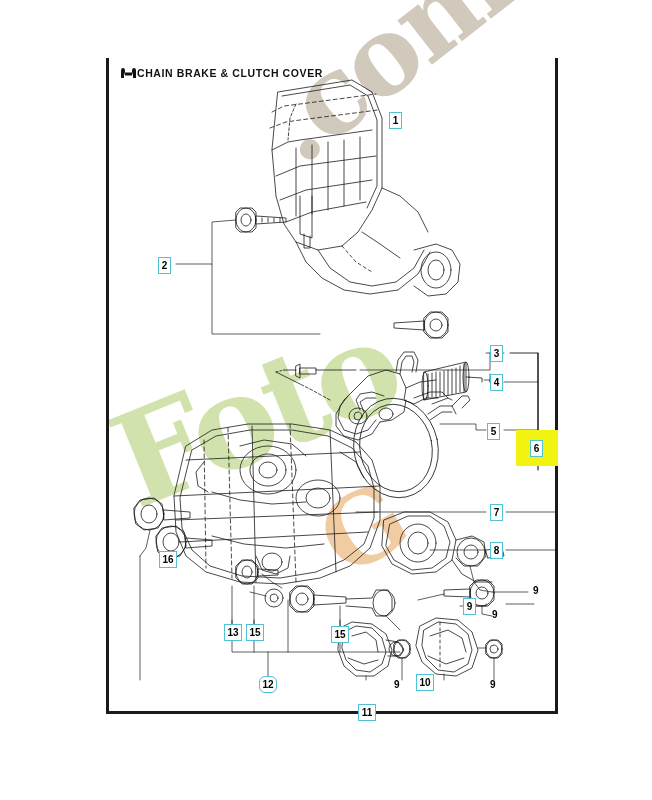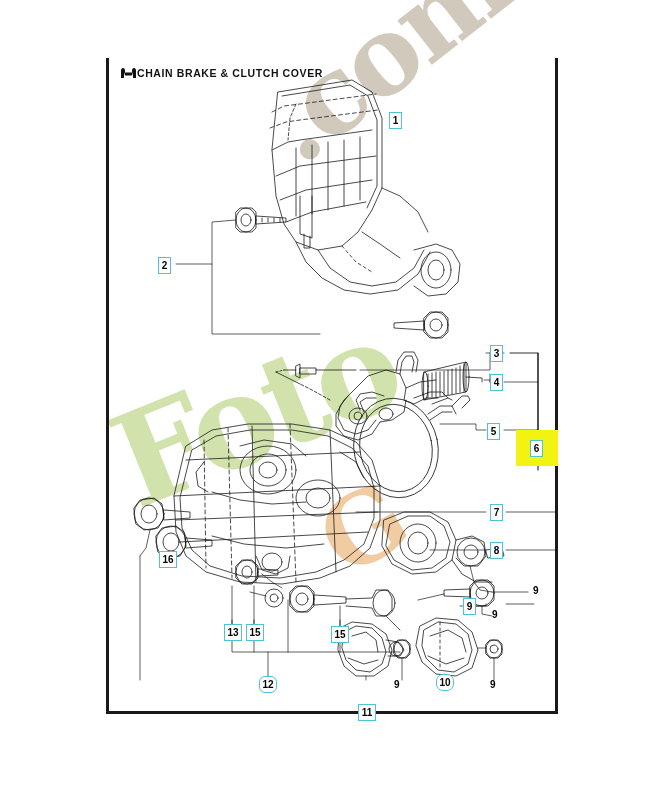--- a/index.html
+++ b/index.html
@@ -315,21 +315,21 @@
 
   <div class="lbl w1" style="left:389px;top:112px;">1</div>
   <div class="lbl w1" style="left:158px;top:257px;">2</div>
   <div class="lbl w1" style="left:490px;top:345px;">3</div>
   <div class="lbl w1" style="left:490px;top:374px;">4</div>
   <div class="lbl w1" style="left:487px;top:423px;">5</div>
   <div class="lbl w1 onhl" style="left:530px;top:440px;">6</div>
   <div class="lbl w1" style="left:490px;top:504px;">7</div>
   <div class="lbl w1" style="left:490px;top:542px;">8</div>
   <div class="lbl w1" style="left:463px;top:598px;">9</div>
-  <div class="lbl w2" style="left:436px;top:674px;border-radius:7px;">10</div>
+  <div class="lbl w2" style="left:416px;top:674px;">10</div>
   <div class="lbl w2" style="left:358px;top:676px;margin-top:28px;">11</div>
   <div class="lbl w2" style="left:259px;top:676px;border-radius:6px;">12</div>
   <div class="lbl w2" style="left:224px;top:624px;">13</div>
   <div class="lbl w2" style="left:246px;top:624px;">15</div>
   <div class="lbl w2" style="left:331px;top:626px;">15</div>
   <div class="lbl w2" style="left:131px;top:551px;margin-left:28px;">16</div>
 
   <div class="plain" style="left:533px;top:586px;">9</div>
   <div class="plain" style="left:492px;top:610px;">9</div>
   <div class="plain" style="left:394px;top:680px;">9</div>

